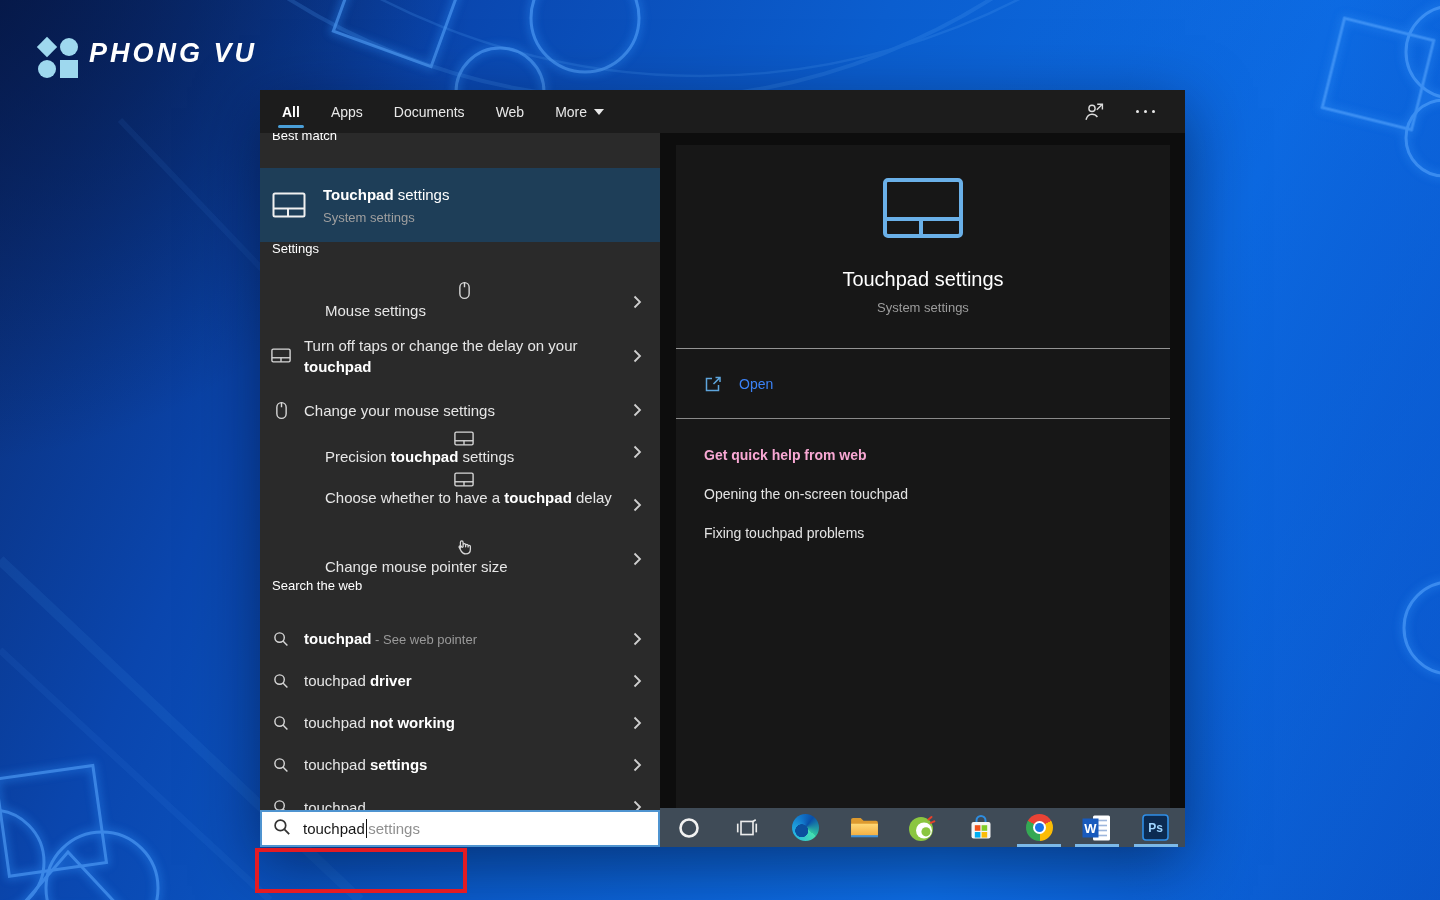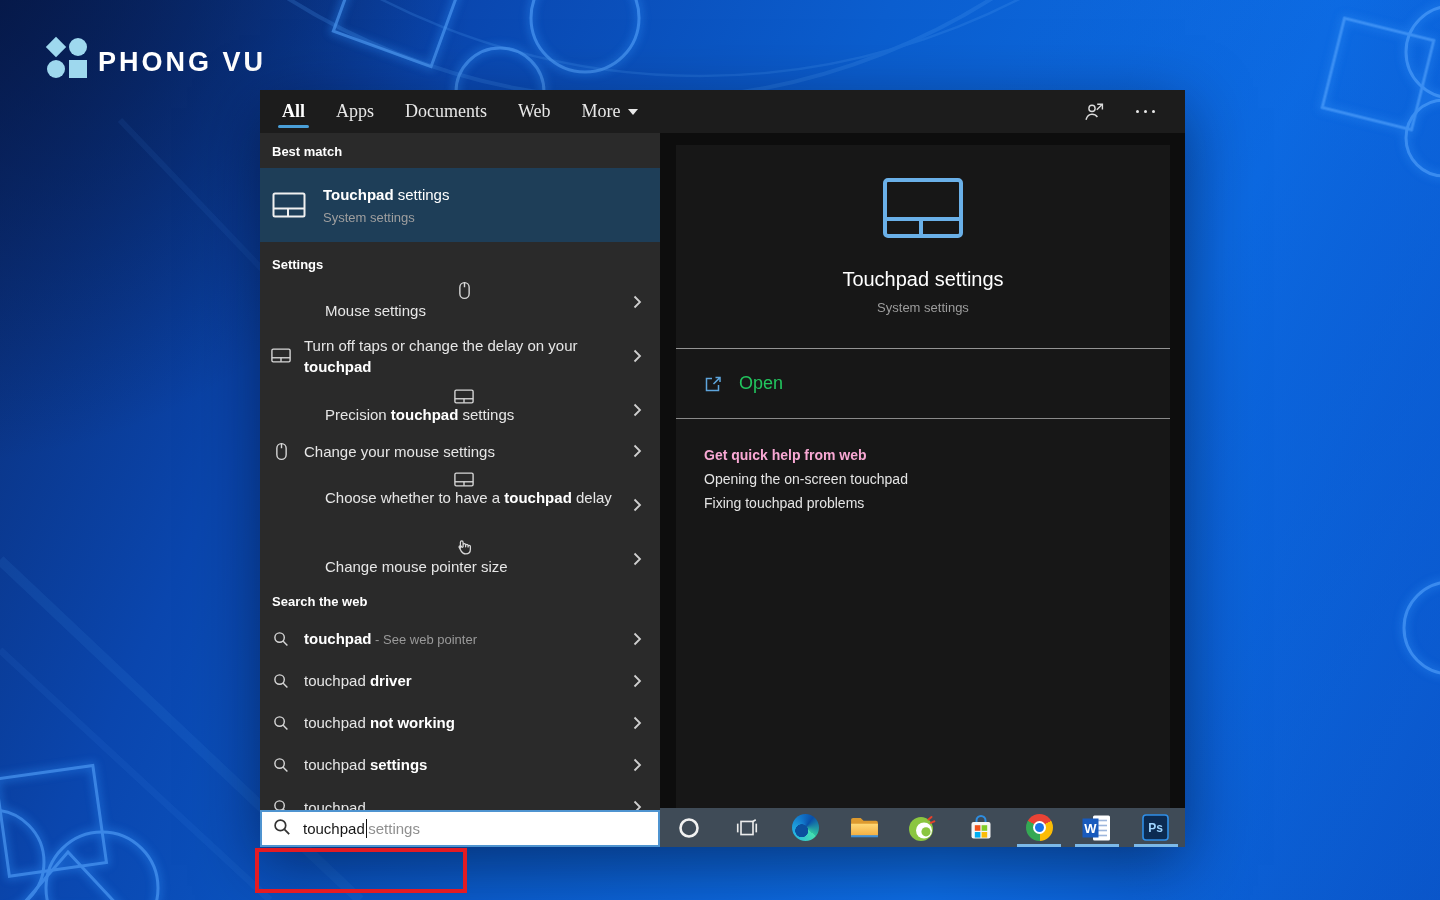--- a/index.html
+++ b/index.html
@@ -8,50 +8,50 @@
 
   .stage { position:relative; width:1440px; height:900px; overflow:hidden;
     background:
       radial-gradient(circle at -4% -8%, rgba(4,18,58,.85) 0%, rgba(4,18,58,0) 30%),
       radial-gradient(circle at 108% 45%, rgba(10,90,210,.6) 0%, rgba(10,90,210,0) 40%),
       linear-gradient(115deg,#0b2a6e 0%,#0a46ae 24%,#0b5ecf 48%,#0d6ee6 72%,#0a55c8 100%);
   }
   .bg-deco { position:absolute; left:0; top:0; }
 
   
-  .logo { position:absolute; left:47px; top:38px; display:flex; align-items:flex-end; gap:11px; }
+  .logo { position:absolute; left:38px; top:38px; display:flex; align-items:flex-start; gap:11px;font-style:italic; }
   .logo-grid { display:grid; grid-template-columns:18px 18px; grid-template-rows:18px 18px; gap:4px; }
   .lg-shape { background:#9ed8ee; }
   .lg-diamond { transform:rotate(45deg) scale(.8); }
   .lg-circle { border-radius:50%; }
   .logo-text { color:#fff; font-size:27px; font-weight:800; letter-spacing:3px; }
 
   
   .win { position:absolute; left:260px; top:90px; width:925px; height:757px;
          box-shadow:0 18px 60px rgba(0,8,30,.5); }
 
   .win-header { position:absolute; left:0; top:0; width:100%; height:43px; background:#1c1c1c;
                 display:flex; align-items:center; padding-left:22px; }
-  .tab { font-size:18px; color:#e8e8e8; margin-right:31px; height:100%;
-         display:flex; align-items:center; position:relative; cursor:default;font-family:Liberation Serif, serif; }
+  .tab { font-size:14px; color:#e8e8e8; margin-right:31px; height:100%;
+         display:flex; align-items:center; position:relative; cursor:default; }
   .tab.active { font-weight:700; color:#fff; }
   .tab.active::after { content:""; position:absolute; left:-4px; right:-4px; bottom:5px;
                        height:3px; background:#4a9fd8; border-radius:2px; }
   .tab-caret { width:0; height:0; border-left:5px solid transparent; border-right:5px solid transparent;
                border-top:6px solid #e8e8e8; margin-left:7px; }
   .header-icons { margin-left:auto; display:flex; align-items:center; gap:30px; padding-right:30px; }
   .dots { display:flex; gap:5px; }
   .dots i { width:3px; height:3px; border-radius:50%; background:#e8e8e8; }
 
   
   .left-col { position:absolute; left:0; top:43px; width:400px; height:714px; background:#2a2a2a; }
   .list { position:absolute; left:0; top:0; right:0; bottom:37px; overflow:hidden; }
 
-  .sec-h { display:flex; align-items:flex-end; padding:0 0 9px 12px;
-           font-size:13px; font-weight:700; color:#fff;text-align:right; }
+  .sec-h { display:flex; align-items:flex-end; padding:0 0 25px 12px;
+           font-size:13px; font-weight:400; color:#fff;text-align:right; }
   .sec-h.bm { height:35px; } .sec-h.std { height:39px; }
 
   .bm-row { height:74px; background:#1e3e58; display:flex; align-items:center; padding:0 10px; }
   .bm-icon { flex:none; margin-left:2px; }
   .bm-text { margin-left:17px; }
   .bm-title { font-size:15px; color:#fff; }
   .bm-title b { font-weight:700; }
   .bm-sub { font-size:13px; color:#9f9f9f; margin-top:6px; }
 
   .item { display:flex; align-items:center; padding-left:8px; position:relative; }
@@ -76,23 +76,23 @@
   
   .right-panel { position:absolute; left:400px; top:43px; width:525px; height:675px; background:#0d0d0d; }
   .rp-inner { position:absolute; left:16px; right:15px; top:12px; bottom:0; background:#171717; }
   .preview-card { text-align:center; }
   .big-icon { margin-top:33px; }
   .pv-title { font-size:20px; color:#fff; margin-top:26px; font-weight:400; }
   .pv-sub { font-size:13px; color:#9c9c9c; margin-top:9px; }
   .divider { border-bottom:1px solid #949494; margin-top:33px; }
   .divider2 { border-bottom:1px solid #8a8a8a; }
   .open-row { height:69px; display:flex; align-items:center; padding-left:28px; }
-  .open-label { margin-left:17px; font-size:18px; color:#22c55e; }
+  .open-label { margin-left:17px; font-size:14px; color:#3b82f6; }
   .help-header { margin-top:28px; padding-left:28px; font-size:14px; font-weight:700; color:#f9a8d4; }
-  .help-link { margin-top:8px; padding-left:28px; font-size:14px; color:#e4e4e4; }
+  .help-link { margin-top:23px; padding-left:28px; font-size:14px; color:#e4e4e4; }
 
   
   .taskbar { position:absolute; left:400px; bottom:0; width:525px; height:39px; background:#3f4b57;
              display:flex; }
   .tb-cell { flex:1; display:flex; align-items:center; justify-content:center; position:relative; height:100%; }
   .tb-cell.run::after { content:""; position:absolute; bottom:0; left:50%; transform:translateX(-50%);
                         width:44px; height:3px; background:#7cb9e8; }
   .edge-orb { width:27px; height:27px; border-radius:50%;
     background:radial-gradient(circle at 36% 62%, #0b4f9e 0 26%, rgba(11,79,158,0) 28%),
                conic-gradient(from 130deg, #46e0b0, #24b2e4 32%, #1173c8 58%, #0a4fa8 74%, #2fc4a2 100%); }
@@ -231,46 +231,46 @@
                   <line x1="11" y1="10.5" x2="11" y2="15"></line>
                 </g>
               </svg>
           </span>
           <span class="txt"><span>Turn off taps or change the delay on your </span><b>touchpad</b><span></span></span>
           <svg class="chev" width="9" height="14" viewBox="0 0 9 14">
               <polyline points="1.5,1.5 7,7 1.5,12.5" fill="none" stroke="#cfcfcf" stroke-width="1.8"></polyline>
             </svg>
         </div>
 
+        <div class="item h42">
+          <span class="ic">
+            <svg width="13" height="19" viewBox="0 0 14 20">
+                <g fill="none" stroke="currentColor" stroke-width="1.5">
+                  <rect x="2" y="1.5" width="10" height="17" rx="5"></rect>
+                  <line x1="7" y1="1.5" x2="7" y2="6.5"></line>
+                </g>
+              </svg>
+          </span>
+          <span class="txt"><span>Change your mouse settings</span><b></b><span></span></span>
+          <svg class="chev" width="9" height="14" viewBox="0 0 9 14">
+              <polyline points="1.5,1.5 7,7 1.5,12.5" fill="none" stroke="#cfcfcf" stroke-width="1.8"></polyline>
+            </svg>
+        </div>
+
         <div class="item h41">
           <span class="ic">
             <svg width="20" height="15" viewBox="0 0 22 16">
                 <g fill="none" stroke="currentColor" stroke-width="1.5">
                   <rect x="1" y="1" width="20" height="14" rx="1.5"></rect>
                   <line x1="1" y1="10.5" x2="21" y2="10.5"></line>
                   <line x1="11" y1="10.5" x2="11" y2="15"></line>
                 </g>
               </svg>
           </span>
           <span class="txt"><span>Precision </span><b>touchpad</b><span> settings</span></span>
-          <svg class="chev" width="9" height="14" viewBox="0 0 9 14">
-              <polyline points="1.5,1.5 7,7 1.5,12.5" fill="none" stroke="#cfcfcf" stroke-width="1.8"></polyline>
-            </svg>
-        </div>
-
-        <div class="item h42">
-          <span class="ic">
-            <svg width="13" height="19" viewBox="0 0 14 20">
-                <g fill="none" stroke="currentColor" stroke-width="1.5">
-                  <rect x="2" y="1.5" width="10" height="17" rx="5"></rect>
-                  <line x1="7" y1="1.5" x2="7" y2="6.5"></line>
-                </g>
-              </svg>
-          </span>
-          <span class="txt"><span>Change your mouse settings</span><b></b><span></span></span>
           <svg class="chev" width="9" height="14" viewBox="0 0 9 14">
               <polyline points="1.5,1.5 7,7 1.5,12.5" fill="none" stroke="#cfcfcf" stroke-width="1.8"></polyline>
             </svg>
         </div>
 
         <div class="item h66">
           <span class="ic">
             <svg width="20" height="15" viewBox="0 0 22 16">
                 <g fill="none" stroke="currentColor" stroke-width="1.5">
                   <rect x="1" y="1" width="20" height="14" rx="1.5"></rect>

